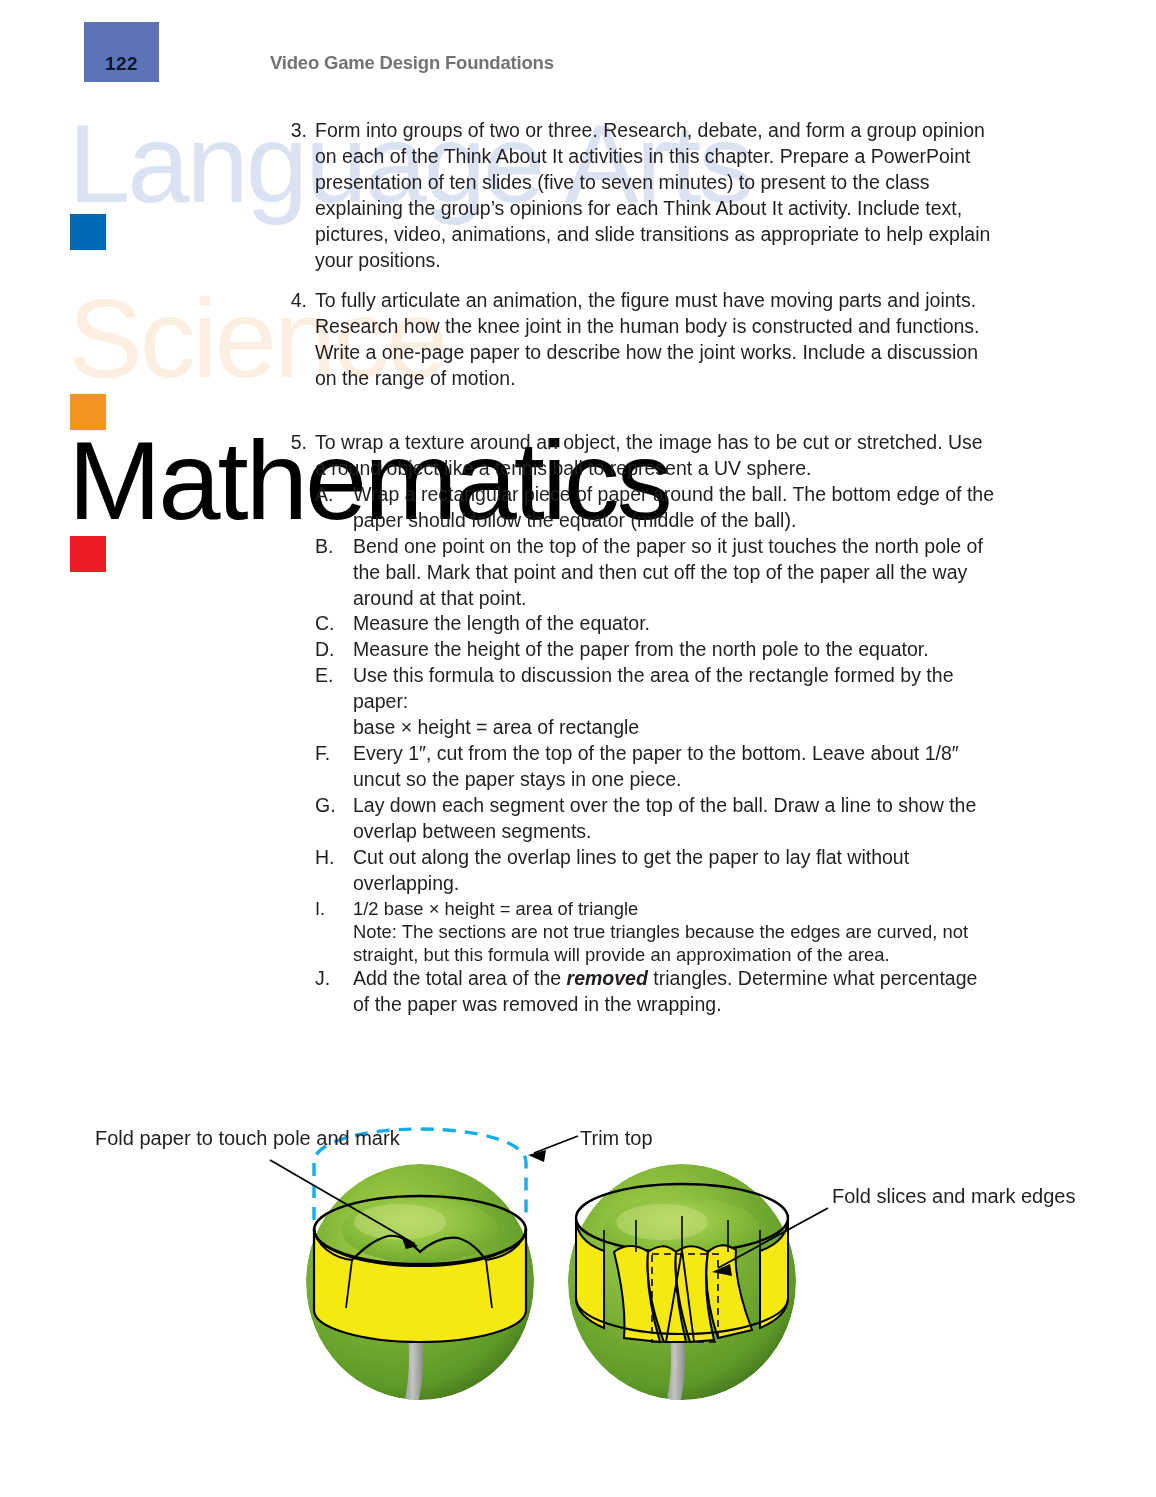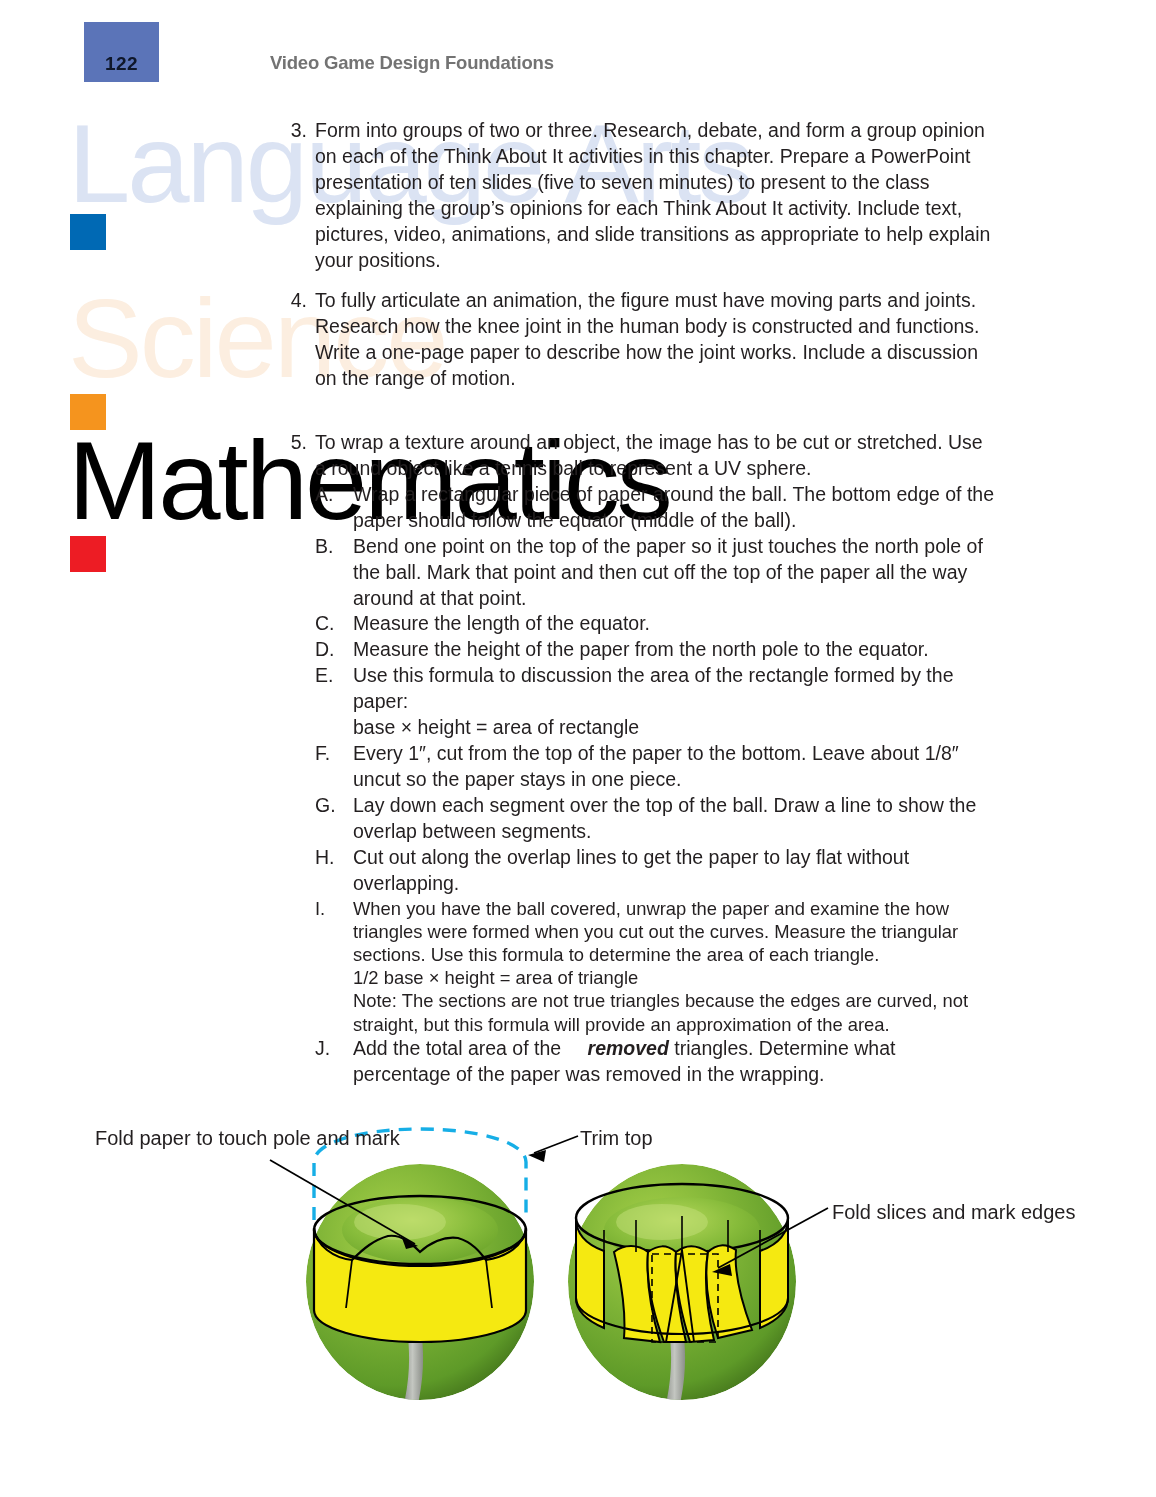--- a/index.html
+++ b/index.html
@@ -116,21 +116,21 @@
   .sub-marker {
     width: 38px;
     flex: 0 0 38px;
     text-align: left;
   }
   .sub-body { width: 644px; }
   .sub-body p { margin: 0; }
   .formula-line { white-space: nowrap; }
   .tight { font-size: 18.4px; line-height: 1.26; }
   .tight .sub-body { width: 652px; }
-  em.removed { font-weight: bold; margin-left: 21px; }
+  em.removed { font-weight: bold; }
 
   
   #figure {
     position: absolute;
     left: 0;
     top: 1112px;
     width: 1056px;
     height: 310px;
     z-index: 3;
   }
@@ -146,21 +146,21 @@
     top: 14px;
     text-align: right;
     width: 190px;
   }
   #label-trim-top {
     left: 580px;
     top: 14px;
   }
   #label-fold-slices {
     left: 832px;
-    top: 88px;
+    top: 72px;
     text-align: center;
     width: 148px;
   }
 </style>
 </head>
 <body>
 
 <div id="page-number-box">
   <span>122</span>
 </div>
@@ -250,21 +250,20 @@
         <div class="sub-item">
           <div class="sub-marker">H.</div>
           <div class="sub-body">
             <p>Cut out along the overlap lines to get the paper to lay flat without overlapping.</p>
           </div>
         </div>
 
         <div class="sub-item tight">
           <div class="sub-marker">I.</div>
           <div class="sub-body">
-            <p>When you have the ball covered, unwrap the paper and examine the how triangles were formed when you cut out the curves. Measure the triangular sections. Use this formula to determine the area of each triangle.</p>
             <p class="formula-line">1/2 base × height = area of triangle</p>
             <p>Note: The sections are not true triangles because the edges are curved, not straight, but this formula will provide an approximation of the area.</p>
           </div>
         </div>
 
         <div class="sub-item">
           <div class="sub-marker">J.</div>
           <div class="sub-body">
             <p><span>Add the total area of the </span><em class="removed">removed</em><span> triangles. Determine what percentage of the paper was removed in the wrapping.</span></p>
           </div>

